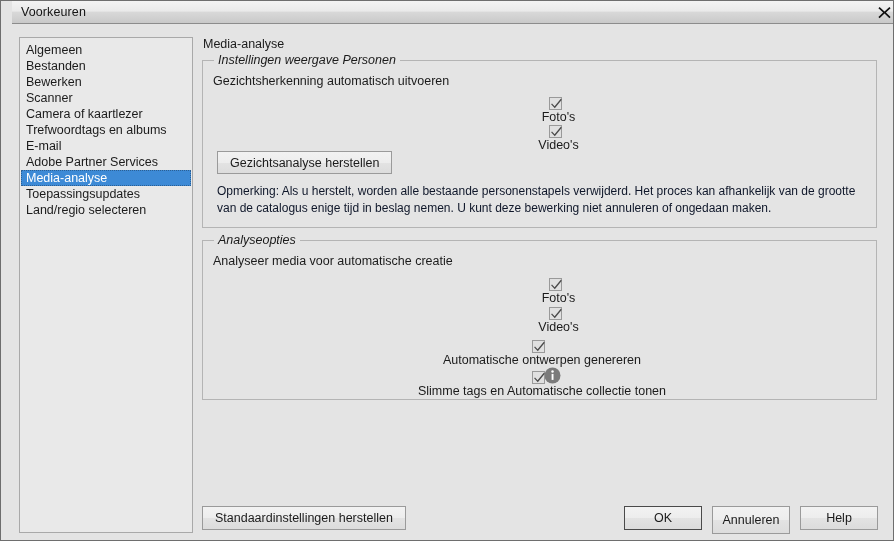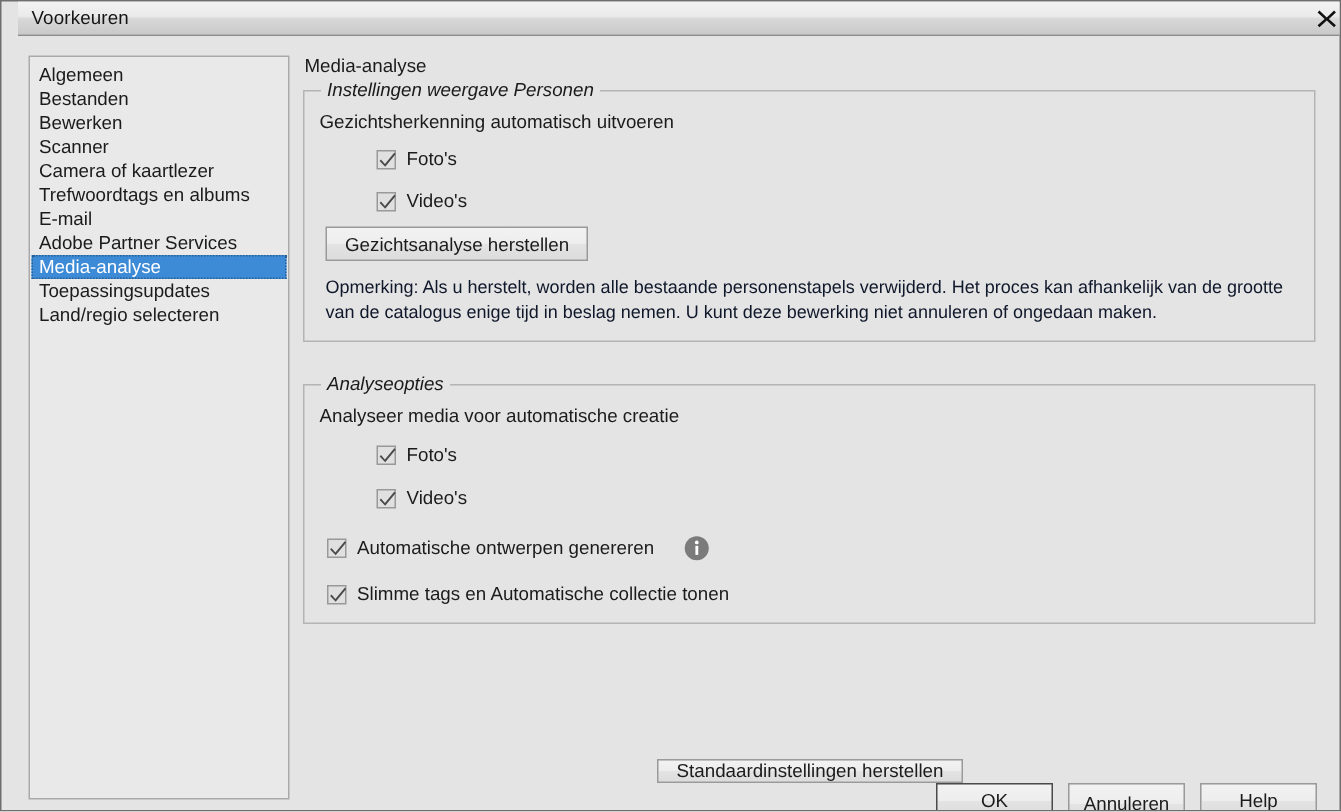--- a/index.html
+++ b/index.html
@@ -119,20 +119,21 @@
     font-style: italic;
   }
   .group-body { padding: 13px 10px 10px 10px; }
 
   
   .cbrow {
     display: flex;
     align-items: center;
     height: 18px;
     cursor: default;
+    flex-direction: column;
   }
   .cbox {
     width: 13px; height: 13px;
     flex: 0 0 13px;
     border: 1px solid #999999;
     background: #e0e0e0;
     position: relative;
     margin-right: 7px;
   }
   .cbox svg {
@@ -184,22 +185,20 @@
   }
 
   
   #bottombar {
     position: absolute;
     left: 200px;
     top: 482px;
     width: 676px;
     height: 26px;
     display: flex;
-    align-items: center;
-    flex-direction: column;
   }
   #defaults-btn { padding: 0 12px; height: 24px; }
   #right-btns {
     margin-left: auto;
     display: flex;
     gap: 10px;
   }
   #ok-btn      { width: 78px; padding: 0; height: 24px; }
   #cancel-btn  { width: 78px; padding: 0; height: 28px; }
   #help-btn    { width: 78px; padding: 0; height: 24px; }
@@ -264,21 +263,21 @@
             <span class="cblabel">Video's</span>
           </div>
 
           <button class="btn" id="reset-face-btn">Gezichtsanalyse herstellen</button>
 
           <div id="note">Opmerking: Als u herstelt, worden alle bestaande personenstapels verwijderd. Het proces kan afhankelijk van de grootte van de catalogus enige tijd in beslag nemen. U kunt deze bewerking niet annuleren of ongedaan maken.</div>
 
         </div>
       </div>
 
-      <div class="groupbox" style="margin-top:28px;">
+      <div class="groupbox" style="margin-top:12px;">
         <span class="group-legend">Analyseopties</span>
         <div class="group-body">
 
           <div class="subline">Analyseer media voor automatische creatie</div>
 
           <div class="cbrow indent" style="margin-top:10px;">
             <span class="cbox">
               <svg width="13" height="13" viewBox="0 0 13 13">
                 <path d="M2 6.4 L4.6 9.3 L10.8 1.8 L11.8 2.7 L4.8 11.2 L1.1 7.3 Z" fill="#4a4a4a"></path>
               </svg>

